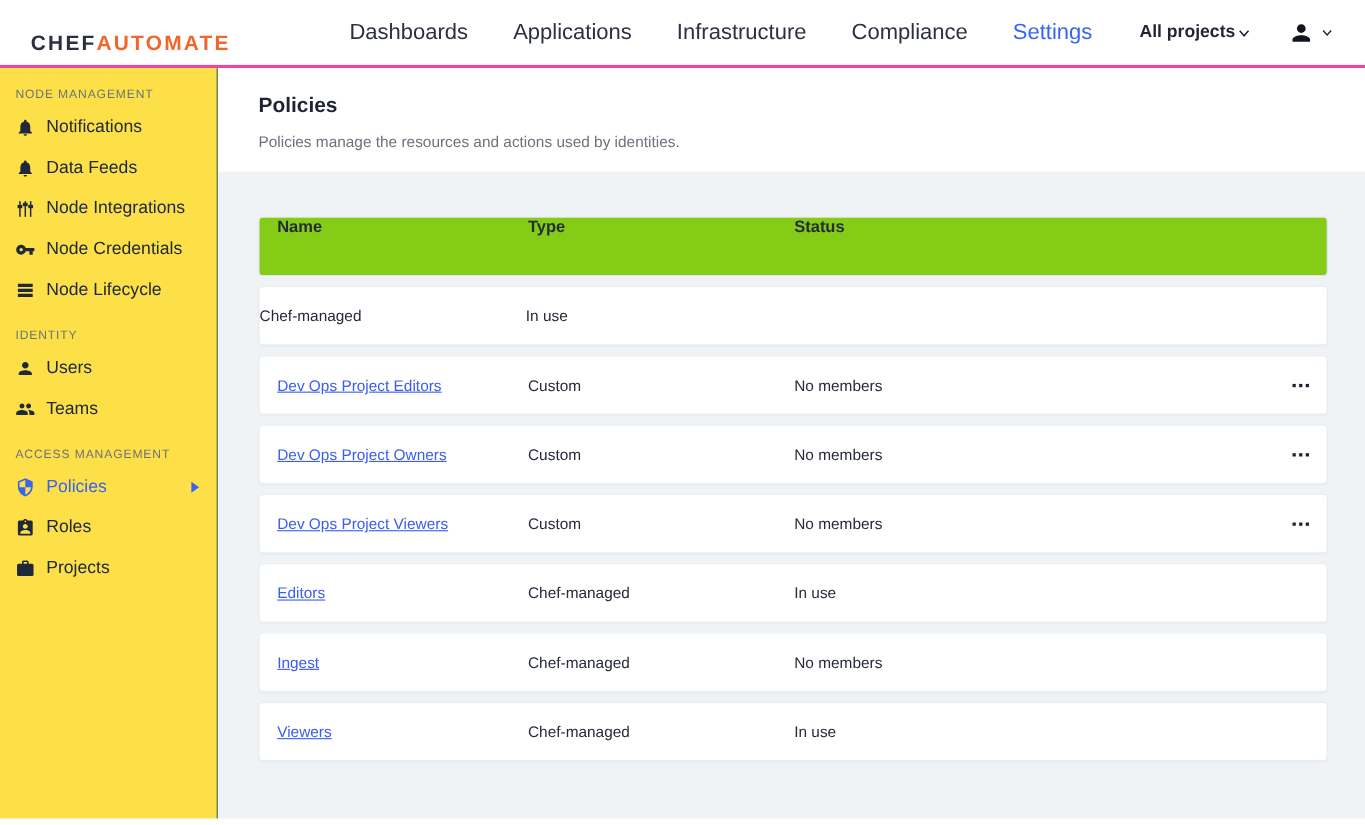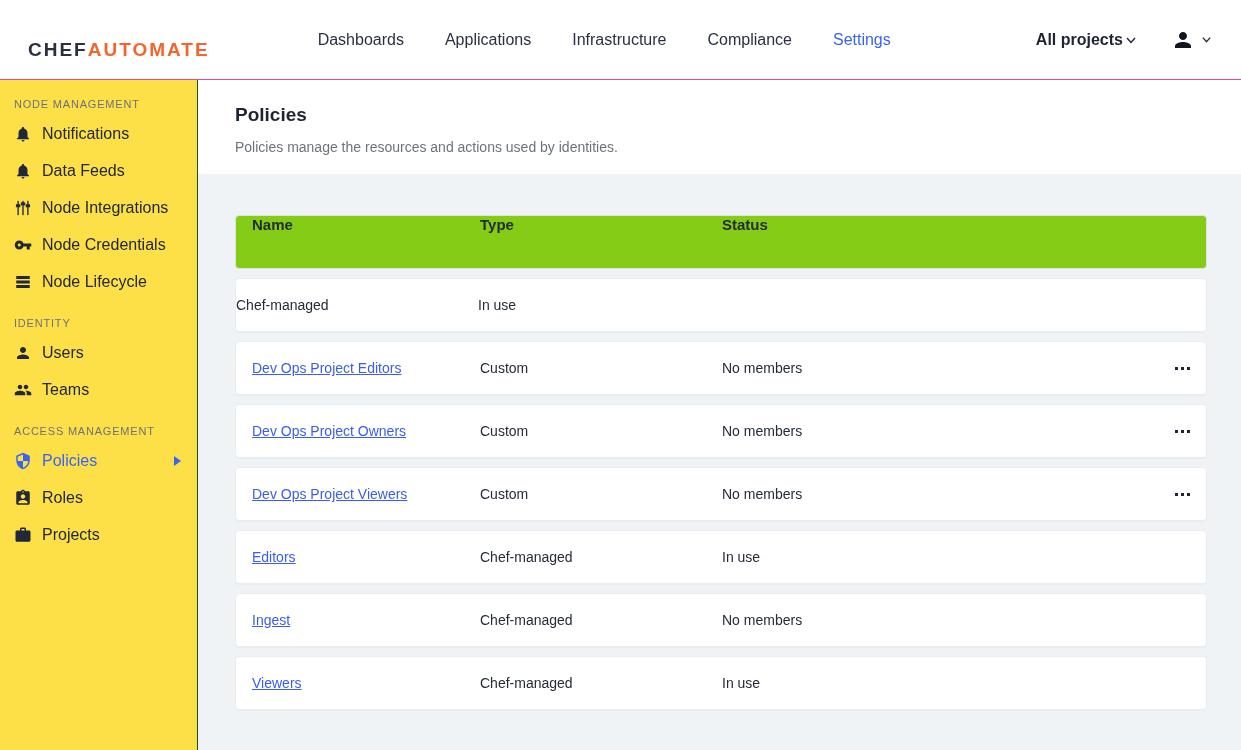--- a/index.html
+++ b/index.html
@@ -5,33 +5,33 @@
   * { margin: 0; padding: 0; box-sizing: border-box; }
   html, body { width: 1241px; height: 750px; overflow: hidden; }
   body {
     font-family: "Liberation Sans", sans-serif;
     color: #252b39;
     background: #ffffff;
   }
 
   
   .topbar {
-    height: 80px;
+    height: 62px;
     display: flex;
     align-items: center;
     background: #ffffff;
-    border-bottom: 1px solid #ec4899;
+    border-bottom: 3px solid #ec4899;
     padding: 0 28px;
   }
   .logo { display: flex; align-items: baseline; letter-spacing: 2px; font-size: 19px; font-weight: bold; cursor: pointer; }
   .logo .chef { color: #2a3042; }
   .logo .automate { color: #f4652e; margin-top: 20px; }
   .topnav { display: flex; align-items: center; margin-left: 108px; gap: 41px; }
   .topnav a {
-    font-size: 16px;
+    font-size: 20px;
     color: #2a3042;
     text-decoration: none;
     cursor: pointer;
   }
   .topnav a.active { color: #3864f2; }
   .top-spacer { flex: 1; }
   .projects-filter {
     display: flex; align-items: center; gap: 2px;
     font-size: 16px; font-weight: bold; color: #1e2433; cursor: pointer;
     margin-right: 34px;

